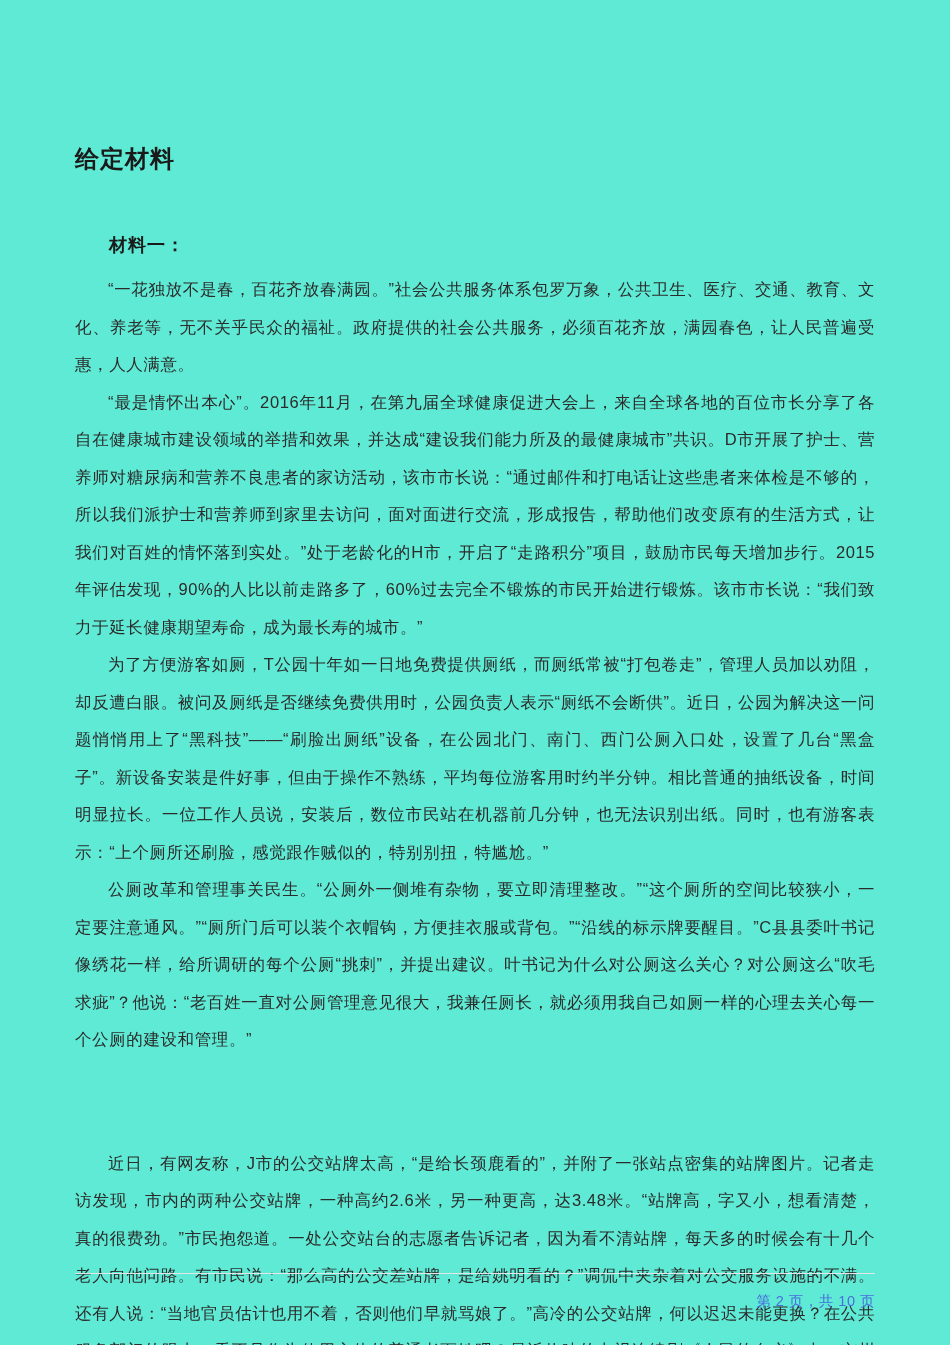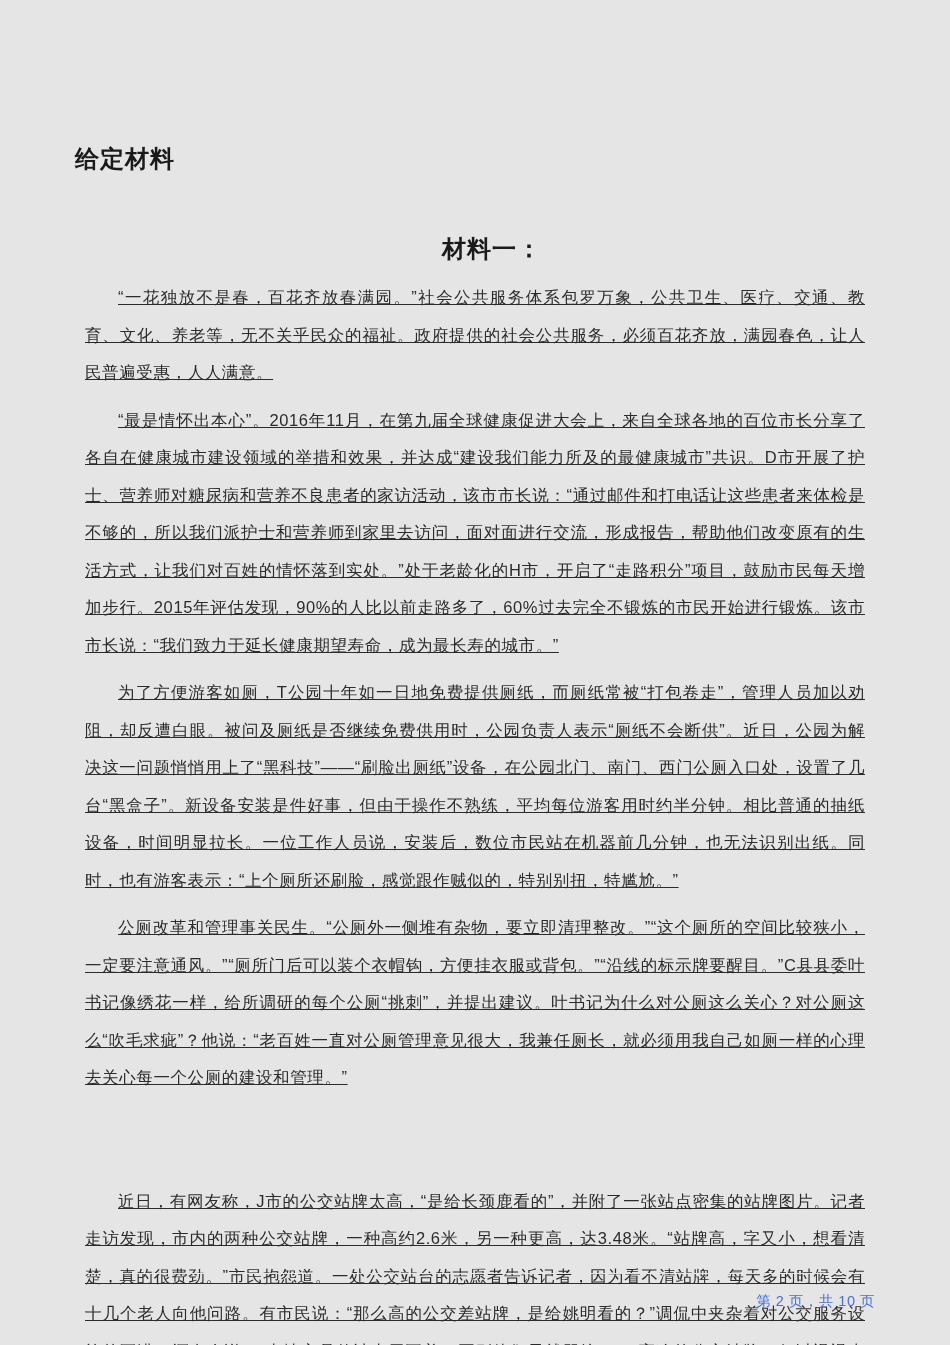--- a/index.html
+++ b/index.html
@@ -7,53 +7,51 @@
     margin: 0;
     padding: 0;
     background: #ffffff;
     font-family: "Liberation Sans", sans-serif;
   }
   .page {
     position: relative;
     width: 950px;
     height: 1345px;
     margin: 0 auto;
-    background: #e5e5e5;
+    background: #5eead4;
     overflow: hidden;
   }
   .content {
     padding: 143px 75px 0 75px;
   }
   .doc-title {
     font-size: 24px;
     font-weight: bold;
     color: #1a1a1a;
     margin: 0 0 58px 0;
     letter-spacing: 1px;
   }
   .section { margin: 0; }
   .section + .section { margin-top: 86px; }
   .section-heading {
-    font-size: 24px;
+    font-size: 18px;
     font-weight: bold;
     color: #1a1a1a;
     margin: 0 0 14px 0;
     text-indent: 34px;
     letter-spacing: 1px;
-    text-align: center;
   }
   .paragraph {
     font-size: 16.5px;
     line-height: 37.5px;
     color: #2b2b2b;
     text-align: justify;
     text-indent: 2em;
     letter-spacing: 0.6px;
-    margin: 10px;
-    text-decoration: underline;
+    margin: 0;
   }
   .footer {
     position: absolute;
     left: 75px;
     right: 75px;
     bottom: 0;
     height: 72px;
   }
   .footer-divider {
     border: none;

